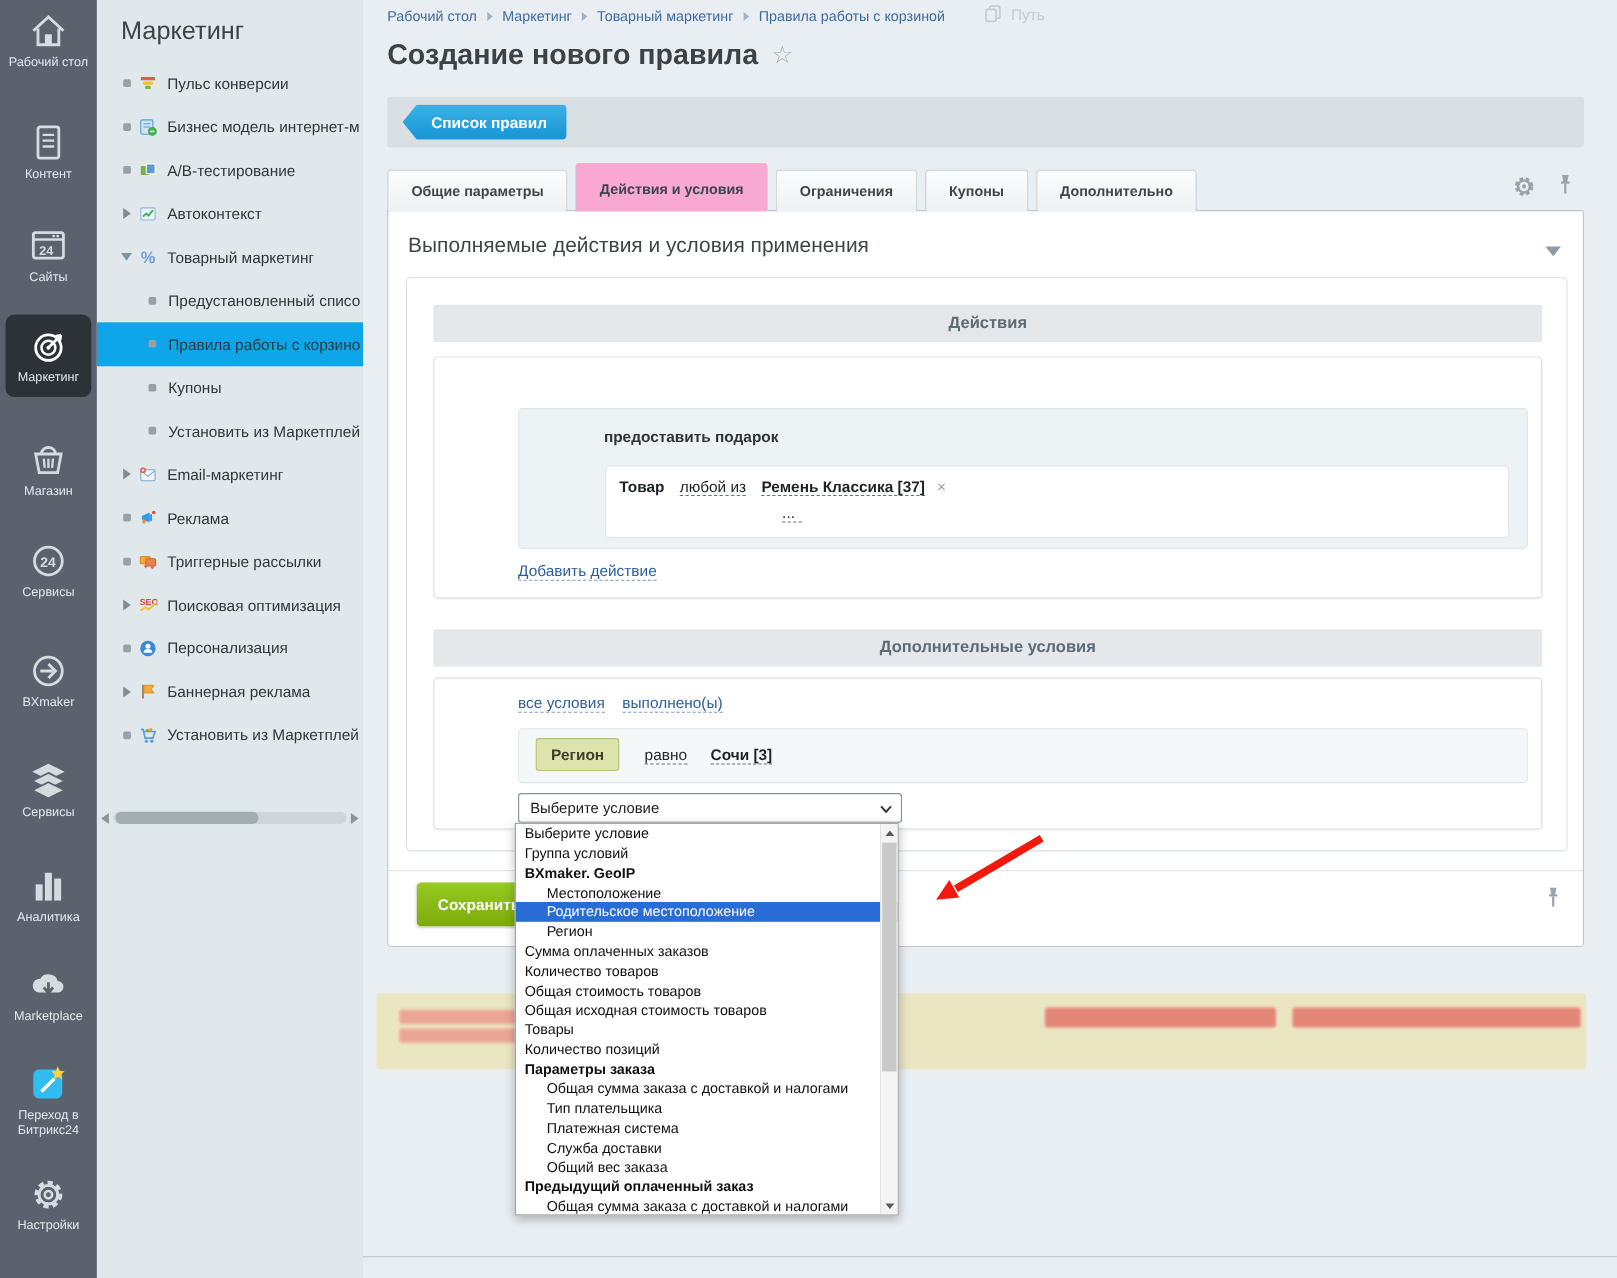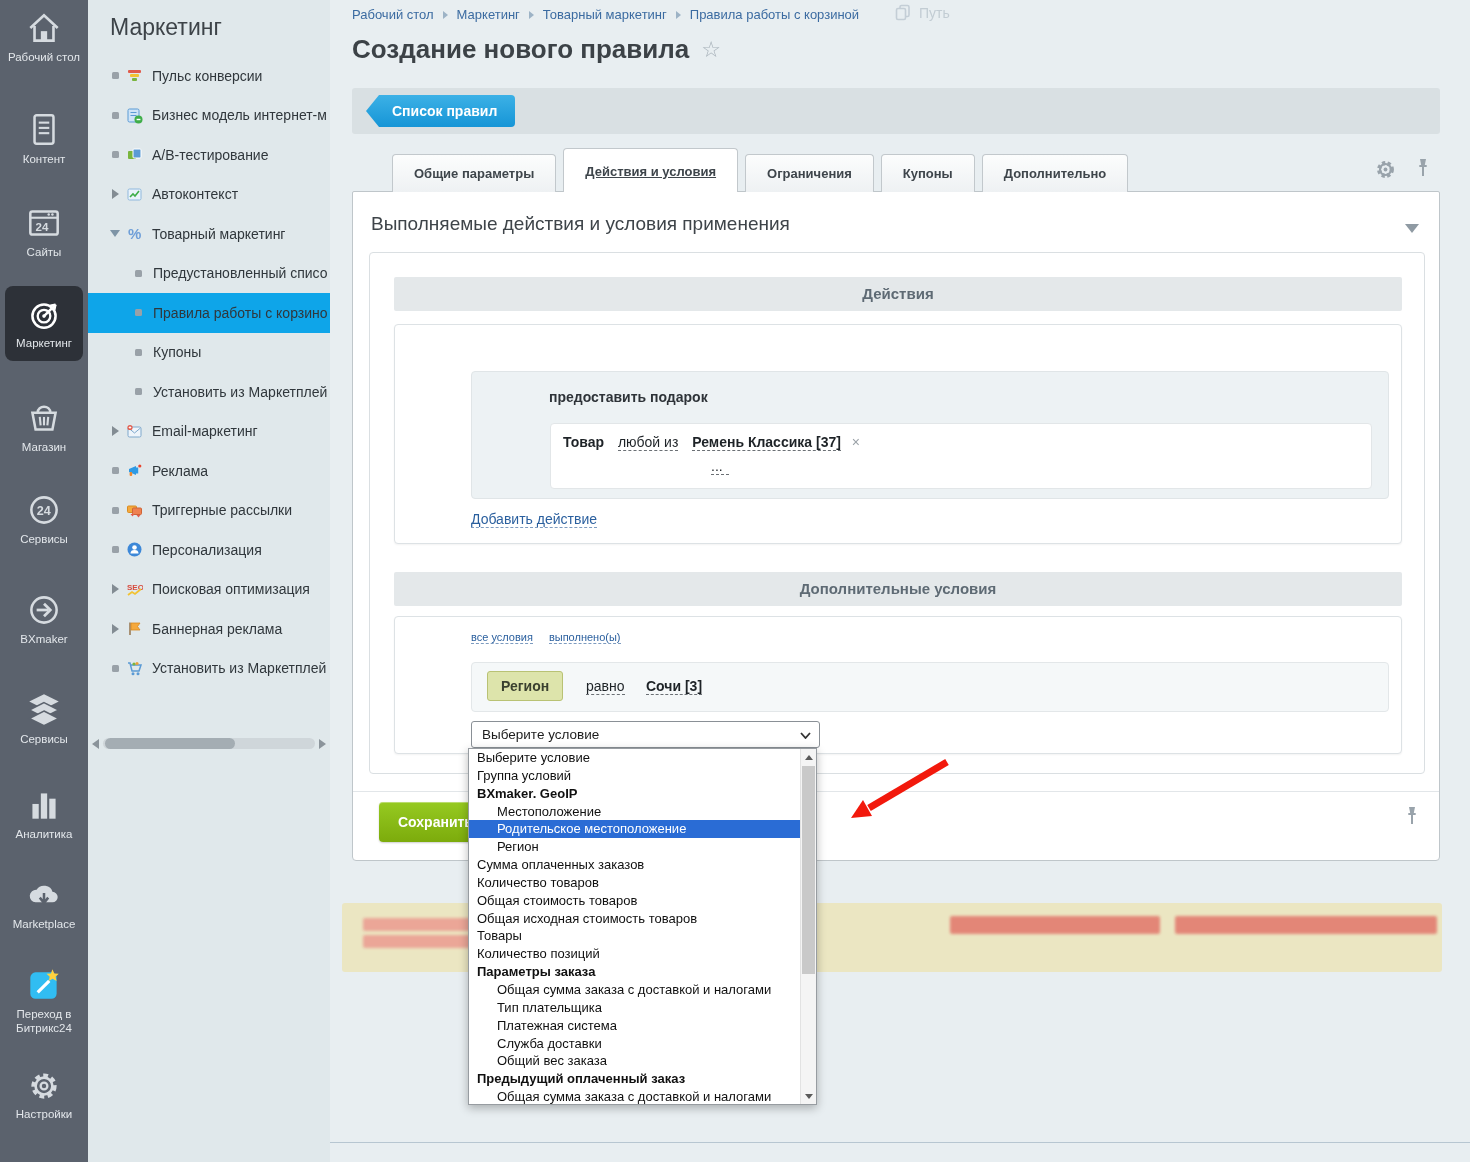--- a/index.html
+++ b/index.html
@@ -39,25 +39,25 @@
   .bc-sep { width:0; height:0; border-left:5px solid #9db3c6; border-top:4px solid transparent; border-bottom:4px solid transparent; }
   .bc-path { position:absolute; left:565px; top:4px; display:flex; gap:7px; align-items:center; color:#c2ccd3; font-size:14px; cursor:default; }
   .page-title { position:absolute; left:22px; top:34px; font-size:26px; font-weight:700; color:#3c4247; display:flex; align-items:center; }
   .star { color:#a8b2ba; font-size:22px; margin-left:12px; font-weight:400; cursor:pointer; }
 
   .toolbar { position:absolute; left:22px; top:88px; width:1088px; height:46px; background:#d9e0e3; border-radius:3px; }
   .btn-back { position:absolute; left:14px; top:7px; height:32px; line-height:32px; padding:0 18px 0 26px;
     background:linear-gradient(#3cb1e6,#1695d6); color:#fff; font-weight:700; font-size:14px; border:none;
     clip-path:polygon(13px 0, 100% 0, 100% 100%, 13px 100%, 0 50%); border-radius:4px; cursor:pointer; }
 
-  .tabs { position:absolute; left:22px; top:148px; height:44px; display:flex; align-items:flex-end; z-index:2;margin-left:40px; }
+  .tabs { position:absolute; left:22px; top:148px; height:44px; display:flex; align-items:flex-end; z-index:2; }
   .tab { height:38px; line-height:38px; padding:0 21px; background:linear-gradient(#fcfdfd,#eef1f3);
     border:1px solid #c2c8cc; border-bottom:none; border-radius:4px 4px 0 0; margin-right:7px;
     font-size:13px; font-weight:700; color:#3e454b; cursor:pointer; }
-  .tab.active { height:44px; line-height:46px; background:#ffffff; position:relative; z-index:3;text-decoration:underline; }
+  .tab.active { height:44px; line-height:46px; background:#f9a8d4; position:relative; z-index:3; }
   .hdr-gear { position:absolute; left:1046px; top:160px; cursor:pointer; }
   .hdr-pin { position:absolute; left:1084px; top:158px; cursor:pointer; }
 
   .panel { position:absolute; left:22px; top:191px; width:1088px; height:670px; background:#fff;
     border:1px solid #bfc6ca; border-radius:2px 2px 4px 4px; z-index:1; }
   .panel-title { position:absolute; left:18px; top:21px; font-size:19px; color:#3e4449; }
   .collapse { position:absolute; left:1052px; top:32px; width:0; height:0; border-top:9px solid #8f9aa3;
     border-left:7px solid transparent; border-right:7px solid transparent; cursor:pointer; }
 
   .editbox { position:absolute; left:16px; top:60px; width:1056px; height:522px; border:1px solid #dadfe2; border-radius:4px; background:#fff; }
@@ -71,21 +71,21 @@
   .ibox { position:absolute; left:76px; top:46px; width:918px; height:128px; background:#edf2f4; border:1px solid #e0e5e7; border-radius:4px; }
   .ibox-title { position:absolute; left:77px; top:17px; font-weight:700; font-size:14px; color:#2e3338; }
   .crow { position:absolute; left:78px; top:51px; width:822px; height:66px; background:#fff; border:1px solid #e2e6e8; border-radius:4px; padding:10px 12px; font-size:14px; color:#1e2327; }
   .bold { font-weight:700; }
   .dash-dark { border-bottom:1px dashed #6b7075; cursor:pointer; }
   .sp { display:inline-block; width:10px; }
   .xdel { color:#9aa1a7; margin-left:7px; cursor:pointer; font-size:14px; }
   .dots { display:block; margin-left:148px; margin-top:8px; width:18px; cursor:pointer; }
   .blue-dash { color:#2a5f9e; border-bottom:1px dashed #7e9cc0; cursor:pointer; }
   .add-link { position:absolute; left:76px; top:186px; font-size:14px; }
-  .cond-links { position:absolute; left:76px; top:14px; font-size:11px; display:flex; gap:16px; }
+  .cond-links { position:absolute; left:76px; top:14px; font-size:14px; display:flex; gap:16px; }
   .irow { position:absolute; left:76px; top:45px; width:918px; height:50px; background:#f5f8f9; border:1px solid #e3e7e9; border-radius:4px; }
   .badge { position:absolute; left:15px; top:8px; background:#dde4ab; border:1px solid #b9c274; border-radius:3px; padding:6px 13px; font-weight:700; font-size:14px; color:#3a402f; cursor:pointer; }
   .equals { position:absolute; left:114px; top:15px; font-size:14px; color:#1e2327; }
   .regval { position:absolute; left:174px; top:15px; font-size:14px; font-weight:700; color:#1e2327; }
   .sel { position:absolute; left:76px; top:104px; width:349px; height:27px; background:#fff; border:1px solid #8a9096; border-radius:3px; line-height:25px; padding:0 10px; font-size:13.5px; color:#1c1c1c; cursor:pointer; }
   .sel svg { position:absolute; right:8px; top:10px; }
 
   .panel-footer { position:absolute; left:0; top:599px; width:100%; height:70px; border-top:1px solid #e2e6e9; }
   .btn-green { position:absolute; left:26px; top:10px; height:40px; padding:0 19px; background:linear-gradient(#96ca21,#7cab0c);
     border:none; border-radius:4px; color:#fff; font-weight:700; font-size:14px; cursor:pointer;
@@ -332,38 +332,38 @@
         <svg class="mi" viewBox="0 0 17 17">
             <rect x="1.5" y="4" width="9" height="6.5" rx="1" fill="#f5a93d" stroke="#d98c22"></rect>
             <rect x="6.5" y="6" width="9" height="6.5" rx="1" fill="#ef8050" stroke="#cf6436"></rect>
             <path d="M4.5 12 l2 2.6 2-2.6 Z" fill="#e25b4c"></path>
             <path d="M10.5 13 l2 2.6 2-2.6 Z" fill="#e25b4c"></path>
           </svg>
         <span class="mtxt">Триггерные рассылки</span>
       </div>
       <div class="menu-row">
         <span class="mk">
+            <span class="arr-r"></span>
+          </span>
+        <svg class="mi" viewBox="0 0 17 17">
+            <text x="1" y="9" font-size="8" font-weight="bold" fill="#d6493c">SEO</text>
+            <polyline points="2,14 6,11 9,13 15,8" fill="none" stroke="#f2c231" stroke-width="1.8"></polyline>
+          </svg>
+        <span class="mtxt">Поисковая оптимизация</span>
+      </div>
+      <div class="menu-row">
+        <span class="mk">
             <span class="bullet"></span>
           </span>
         <svg class="mi" viewBox="0 0 17 17">
             <circle cx="8.5" cy="8.5" r="7" fill="#3d88d8"></circle>
             <circle cx="8.5" cy="6.5" r="2.3" fill="#fff"></circle>
             <path d="M4.5 12.5 a4 3.4 0 0 1 8 0 Z" fill="#fff"></path>
           </svg>
         <span class="mtxt">Персонализация</span>
-      </div>
-      <div class="menu-row">
-        <span class="mk">
-            <span class="arr-r"></span>
-          </span>
-        <svg class="mi" viewBox="0 0 17 17">
-            <text x="1" y="9" font-size="8" font-weight="bold" fill="#d6493c">SEO</text>
-            <polyline points="2,14 6,11 9,13 15,8" fill="none" stroke="#f2c231" stroke-width="1.8"></polyline>
-          </svg>
-        <span class="mtxt">Поисковая оптимизация</span>
       </div>
       <div class="menu-row">
         <span class="mk">
             <span class="arr-r"></span>
           </span>
         <svg class="mi" viewBox="0 0 17 17">
             <line x1="4" y1="2.5" x2="4" y2="15" stroke="#9a7a55" stroke-width="1.6"></line>
             <path d="M5 3 H14 L11.5 6.5 L14 10 H5 Z" fill="#f5a93d" stroke="#d98c22" stroke-width=".8"></path>
           </svg>
         <span class="mtxt">Баннерная реклама</span>

